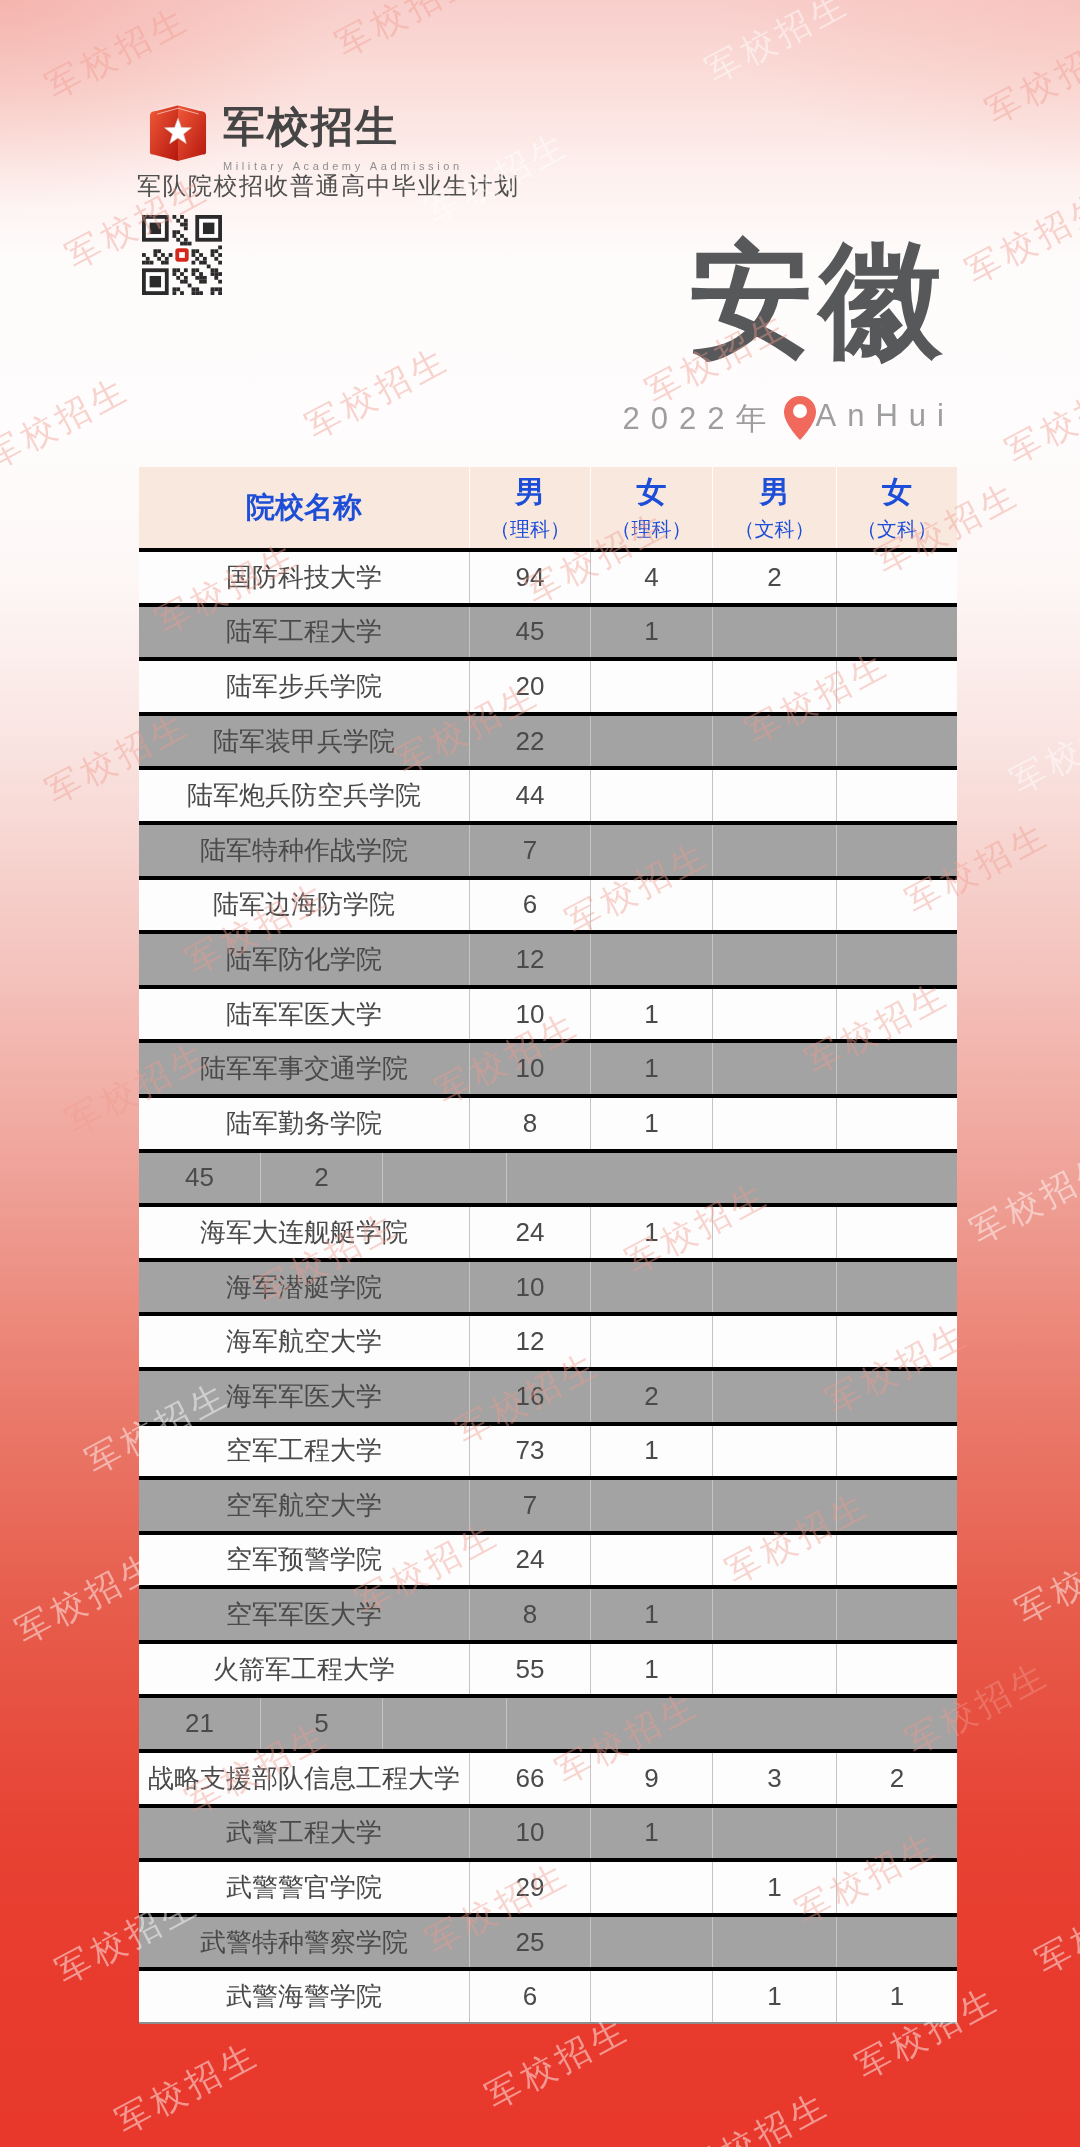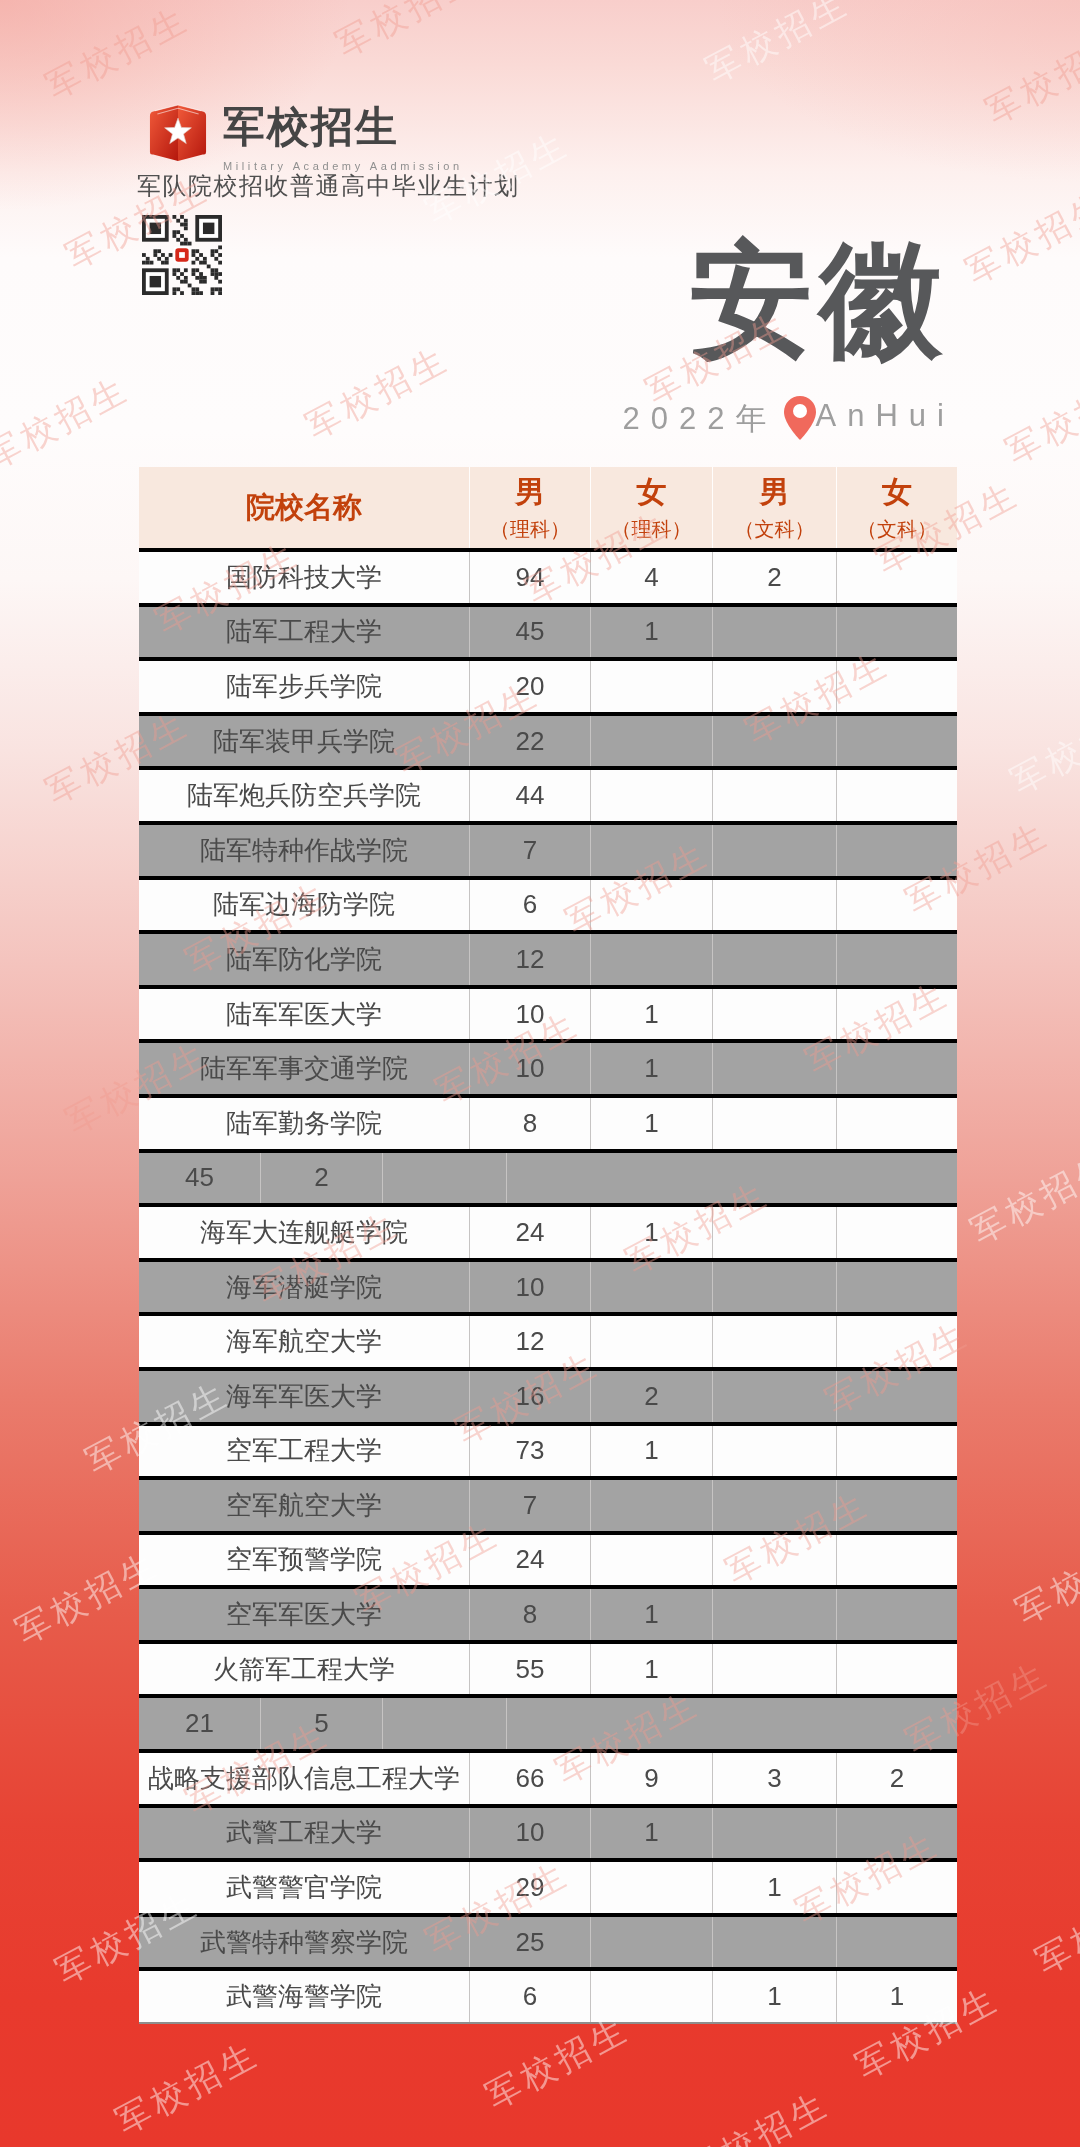--- a/index.html
+++ b/index.html
@@ -36,21 +36,21 @@
     font-weight:700;color:#57585a;letter-spacing:6px;
     font-family:"Liberation Serif","DejaVu Serif",serif;text-align:center;}
   .year-line{position:absolute;right:125px;top:398px;display:flex;align-items:flex-start;
     color:#9e9e9e;font-size:31px;letter-spacing:11px;}
   .year-line .pin{width:36px;height:48px;margin:-4px -2px 0 4px;flex:0 0 auto;}
 
   
   .tbl{position:absolute;left:139px;top:467px;width:818px;}
   .thead{display:flex;height:81px;background:#f8e8de;box-sizing:border-box;}
   .th{display:flex;flex-direction:column;align-items:center;justify-content:center;
-      box-sizing:border-box;color:#c2410c;}
+      box-sizing:border-box;color:#1d4ed8;}
   .th + .th{border-left:1px solid rgba(255,255,255,0.9);}
   .th .g{font-size:30px;font-weight:700;}
   .th .s{font-size:20px;margin-top:3px;}
   .th.name{font-size:29px;font-weight:700;}
   .c0{width:330px;} .c1{width:121px;} .c2{width:122px;} .c3{width:124px;} .c4{width:121px;}
   .tbody{border-bottom:2px solid #8f8d8c;}
   .tr{display:flex;height:54.6px;box-sizing:border-box;border-top:4px solid #000000;}
   .tr.w{background:#fdfdfd;} .tr.gy{background:#a3a3a3;}
   .td{display:flex;align-items:center;justify-content:center;box-sizing:border-box;
       font-size:26px;color:#4a4a4a;}

